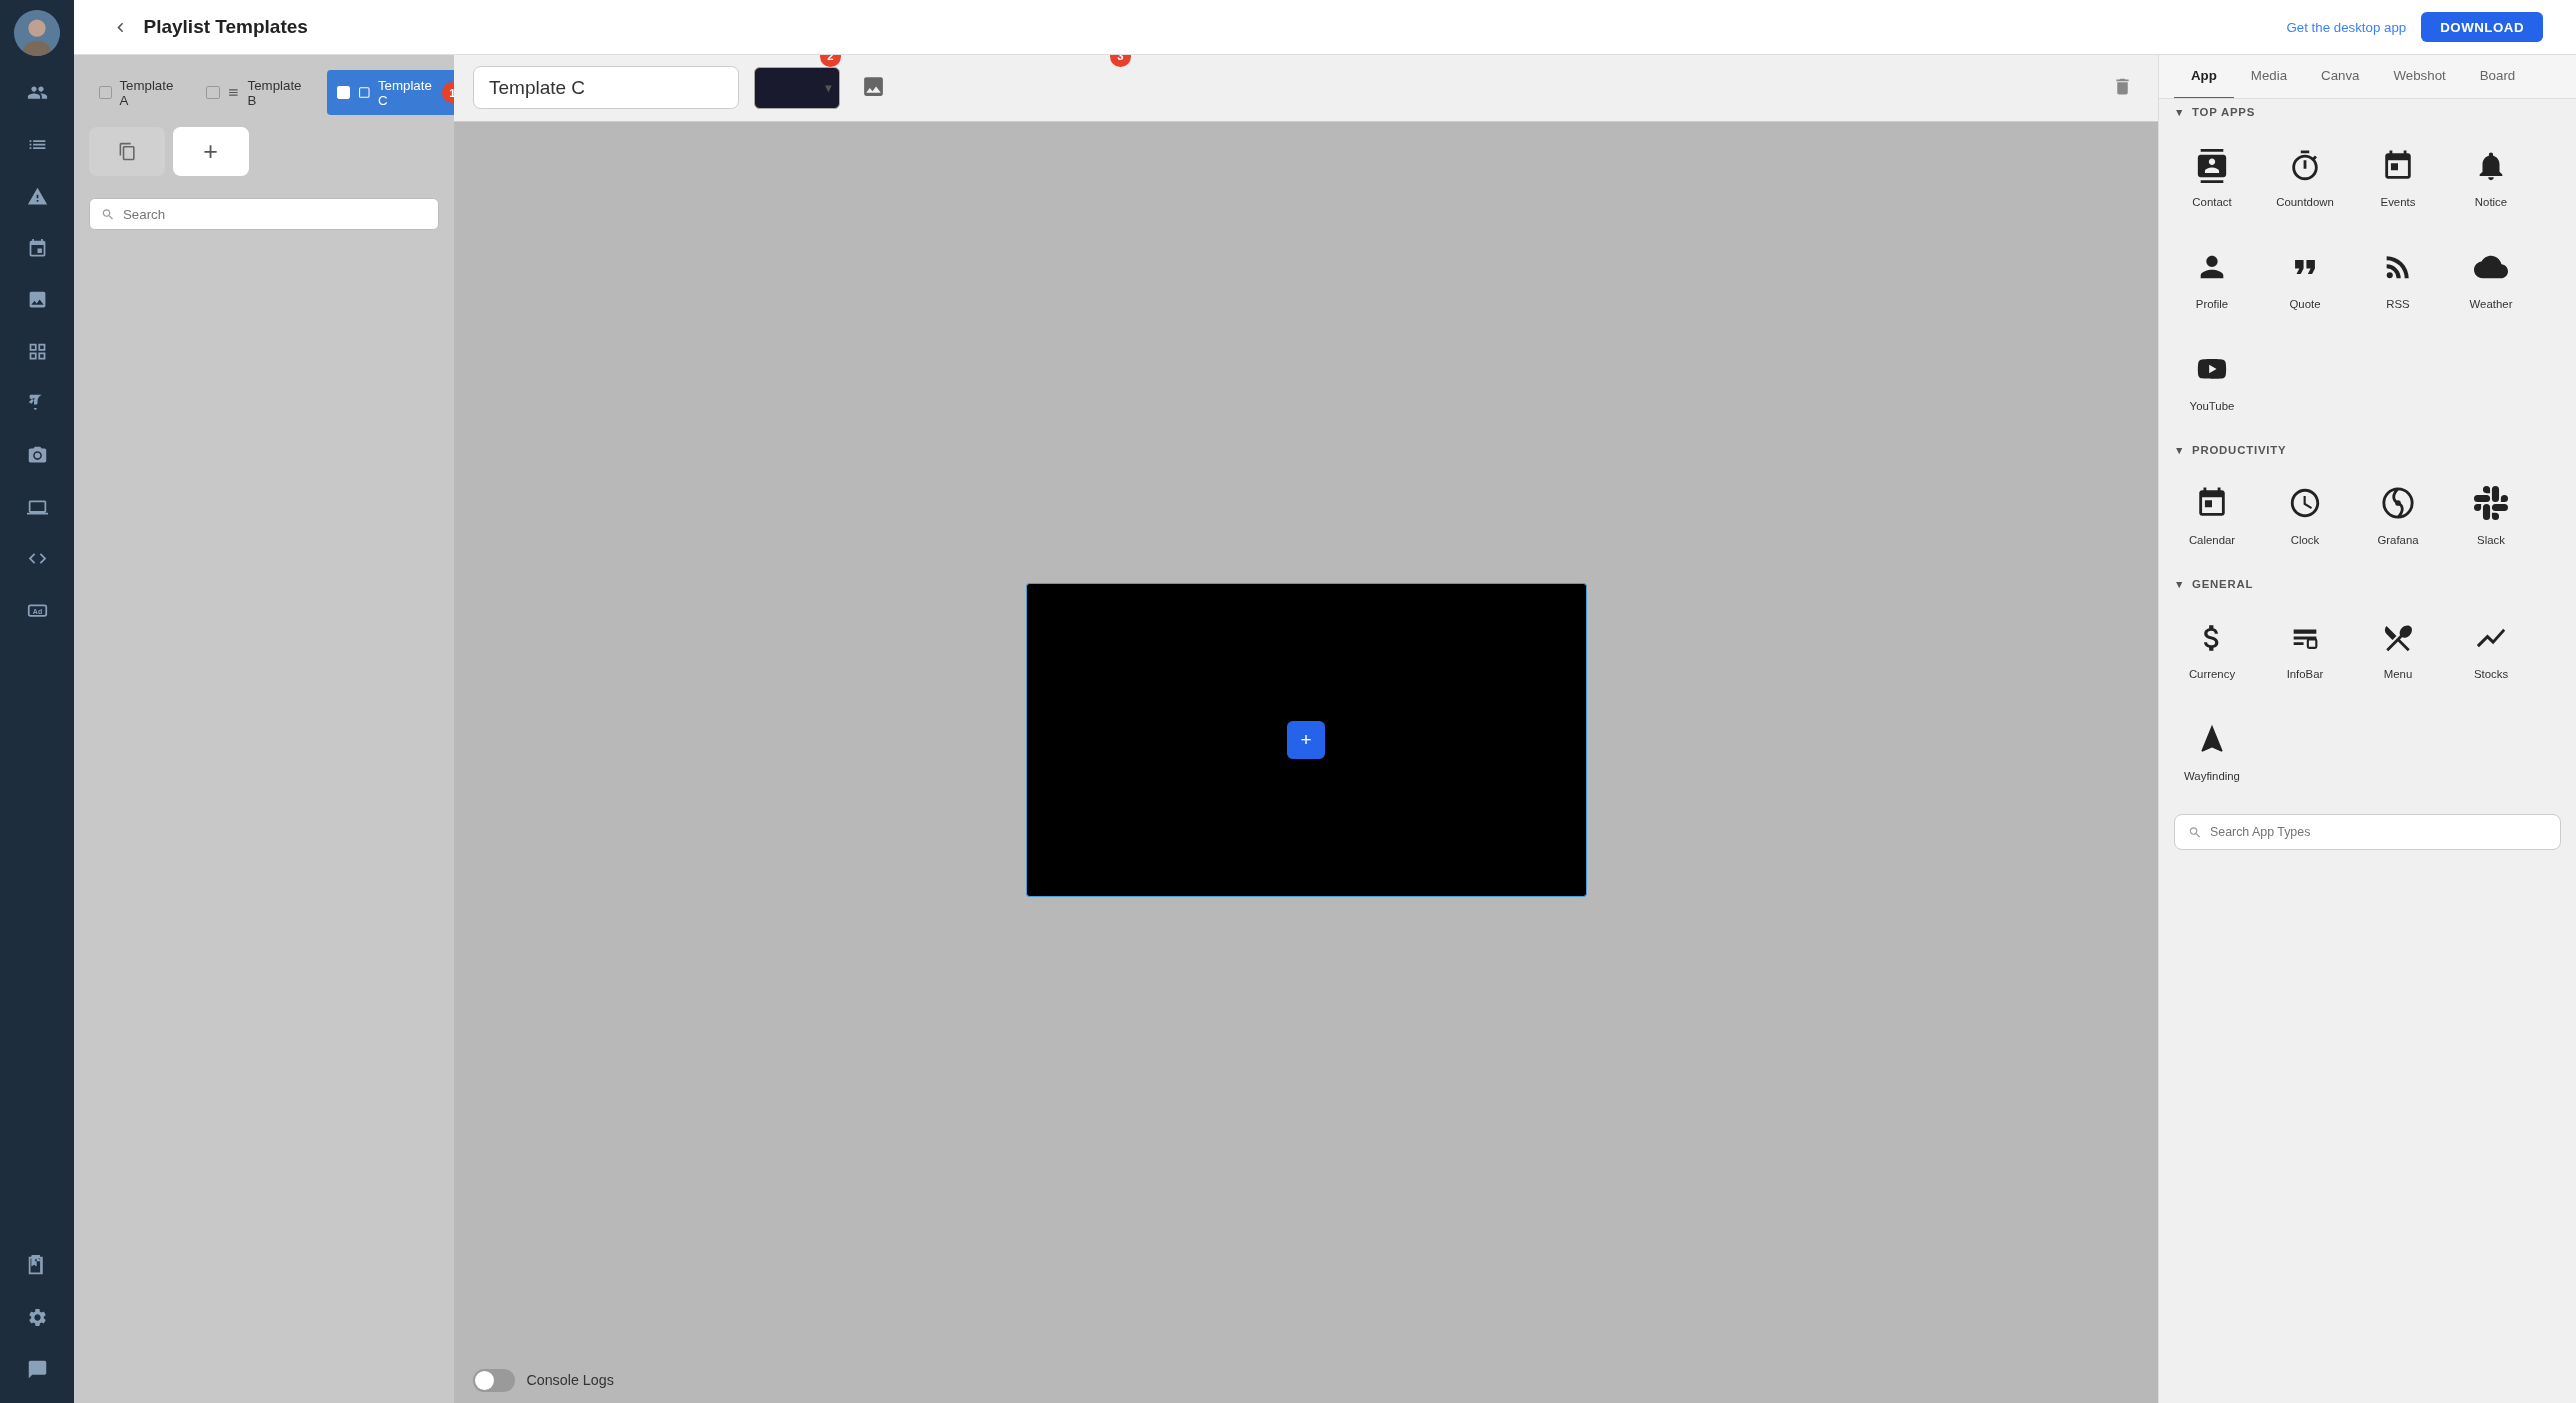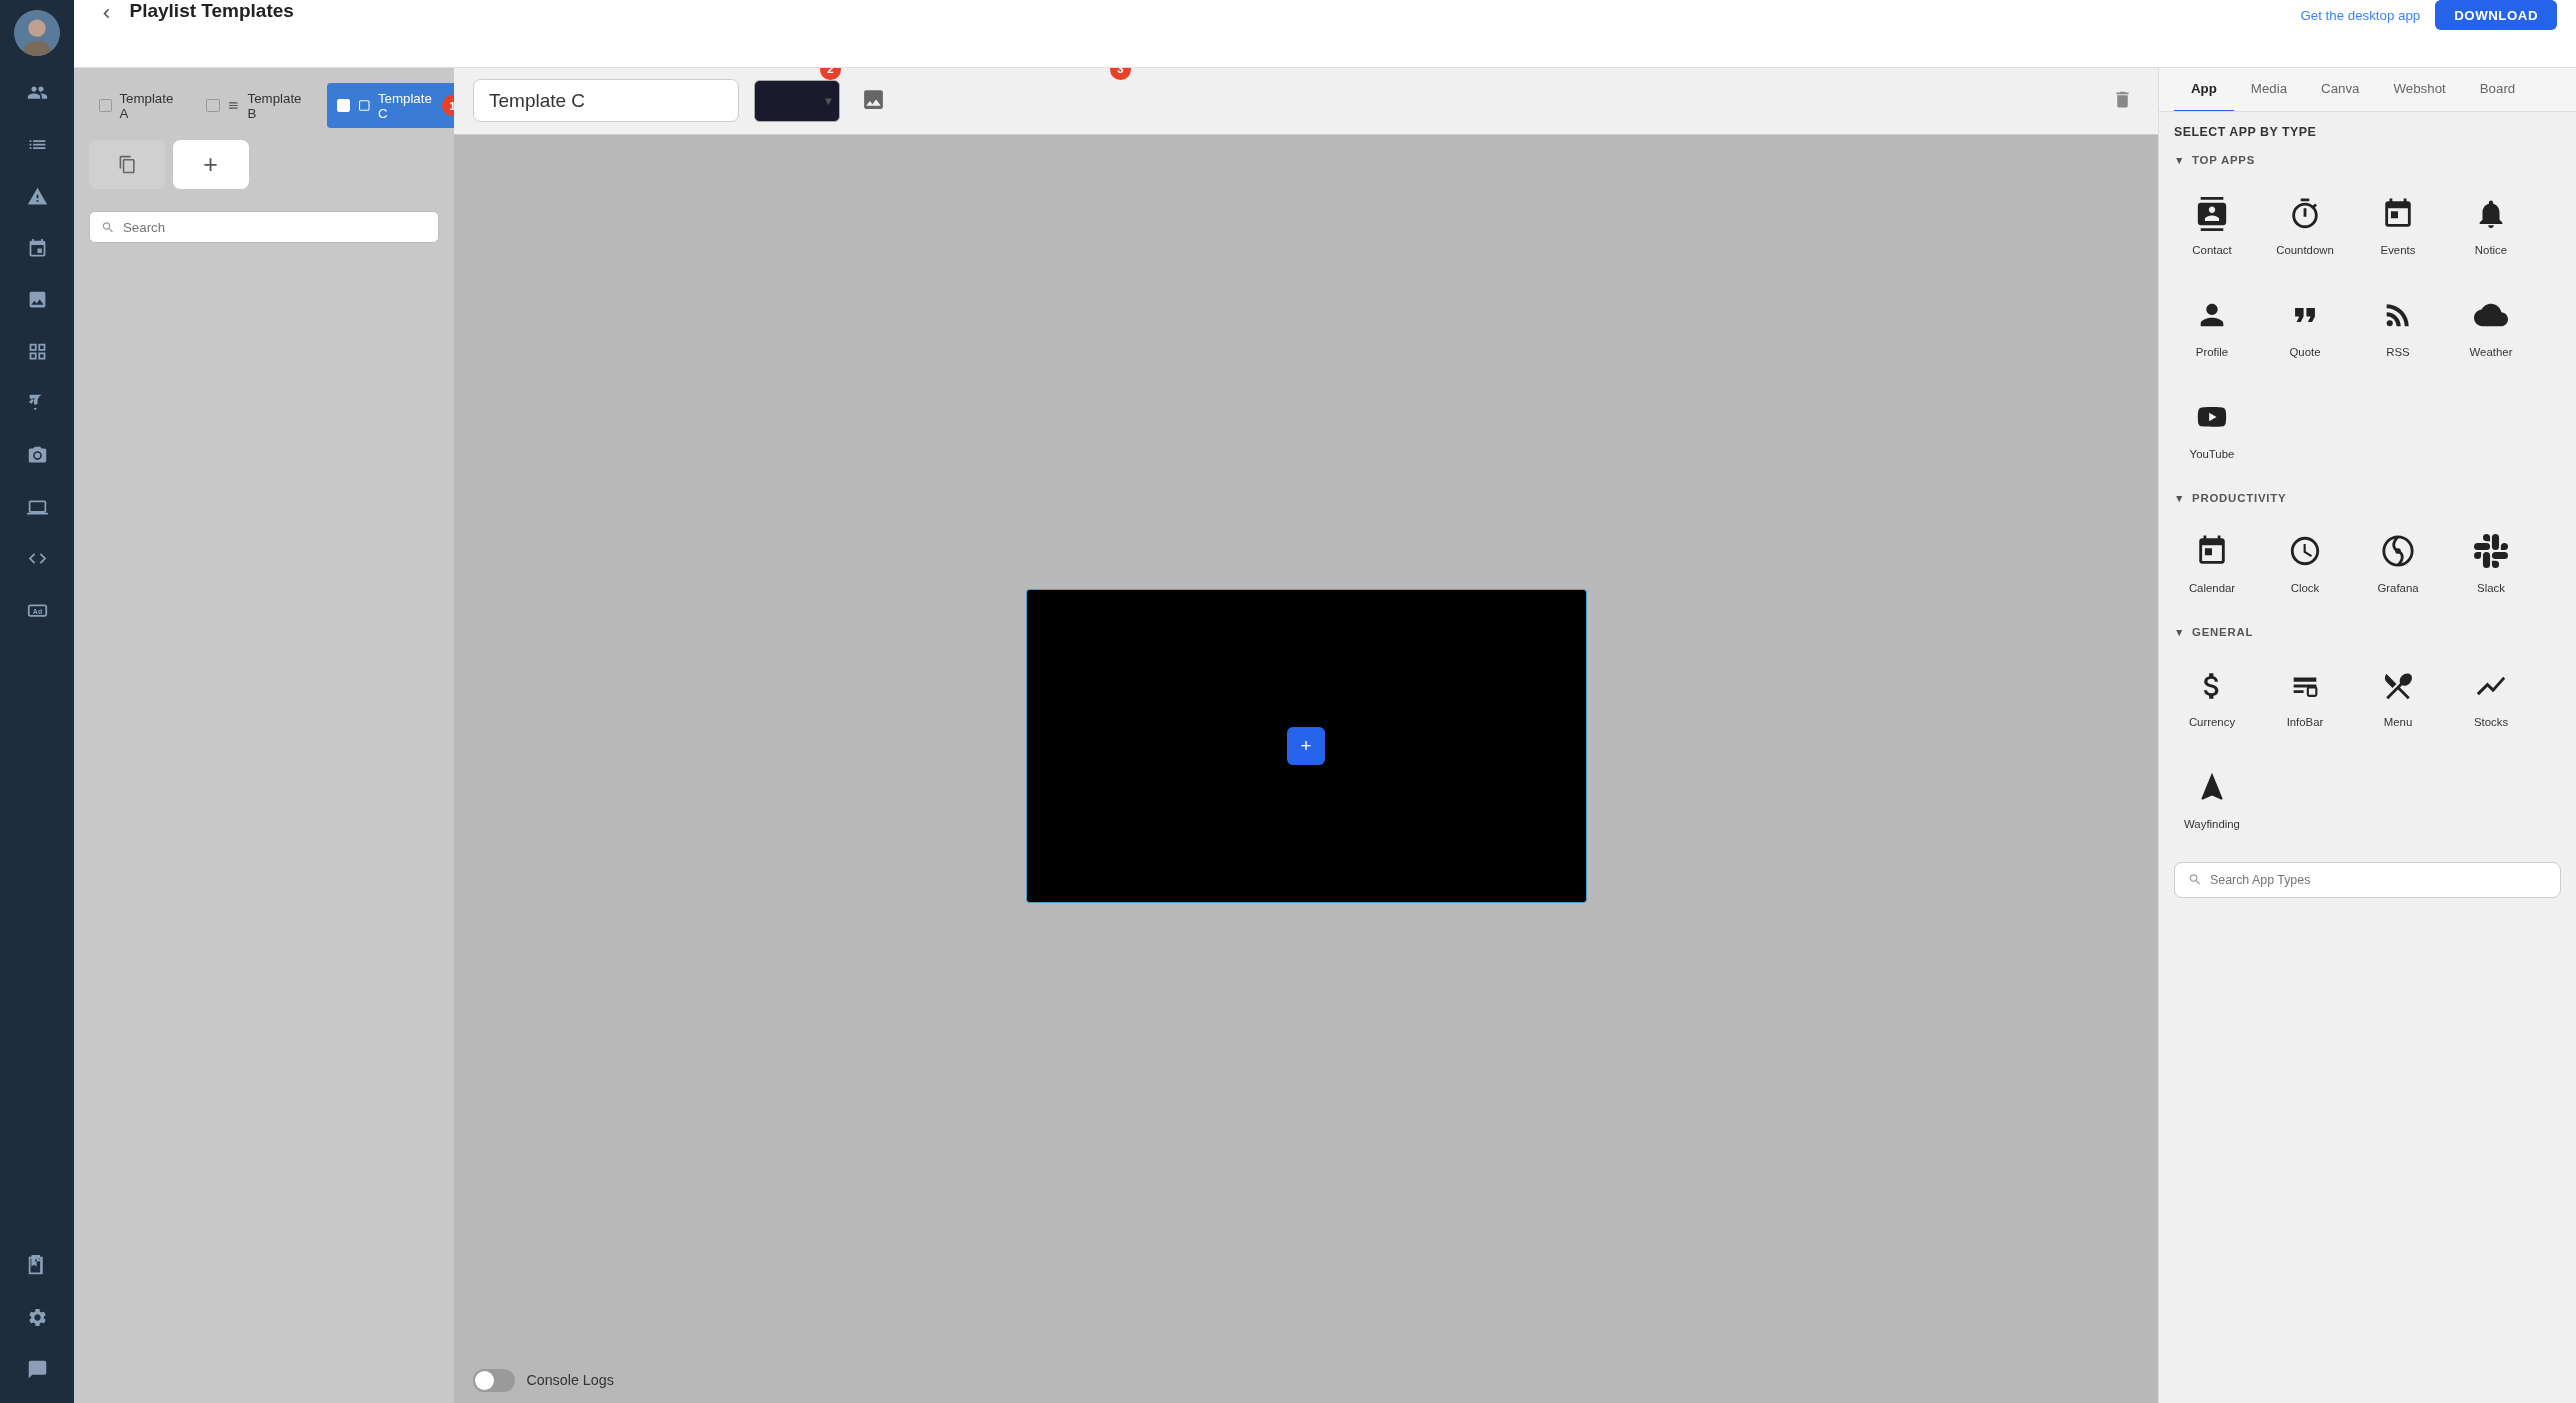--- a/index.html
+++ b/index.html
@@ -33,24 +33,24 @@
     .main-content {
       flex: 1;
       display: flex;
       flex-direction: column;
       overflow: hidden;
     }
 
     
     .topbar {
       background: #fff;
-      height: 68px;
-      display: flex;
-      align-items: flex-start;
-      padding: 0 19px;
+      height: 55px;
+      display: flex;
+      align-items: center;
+      padding: 0 33px;
       border-bottom: 1px solid #ddd;
       flex-shrink: 0;
     }
     .topbar-back {
       width: 27px; height: 27px; display: flex; align-items: center; justify-content: center;
       cursor: pointer; color: #555; margin-right: 9.5px;
     }
     .topbar-title {
       font-size: 19px; font-weight: 600; color: #222; flex: 1;
     }
@@ -444,21 +444,20 @@
     <div class="right-panel">
 
       <div class="app-tabs">
         <div class="app-tab active">App</div>
         <div class="app-tab">Media</div>
         <div class="app-tab">Canva</div>
         <div class="app-tab">Webshot</div>
         <div class="app-tab">Board</div>
       </div>
 
-      <div class="select-app-header">SELECT APP BY TYPE</div>
 
       <div class="section-header">
         <span class="section-header-arrow">▼</span>
         <span class="section-header-label">TOP APPS</span>
       </div>
 
       <div class="apps-grid">
 
         <div class="app-item">
           <div class="app-icon">

